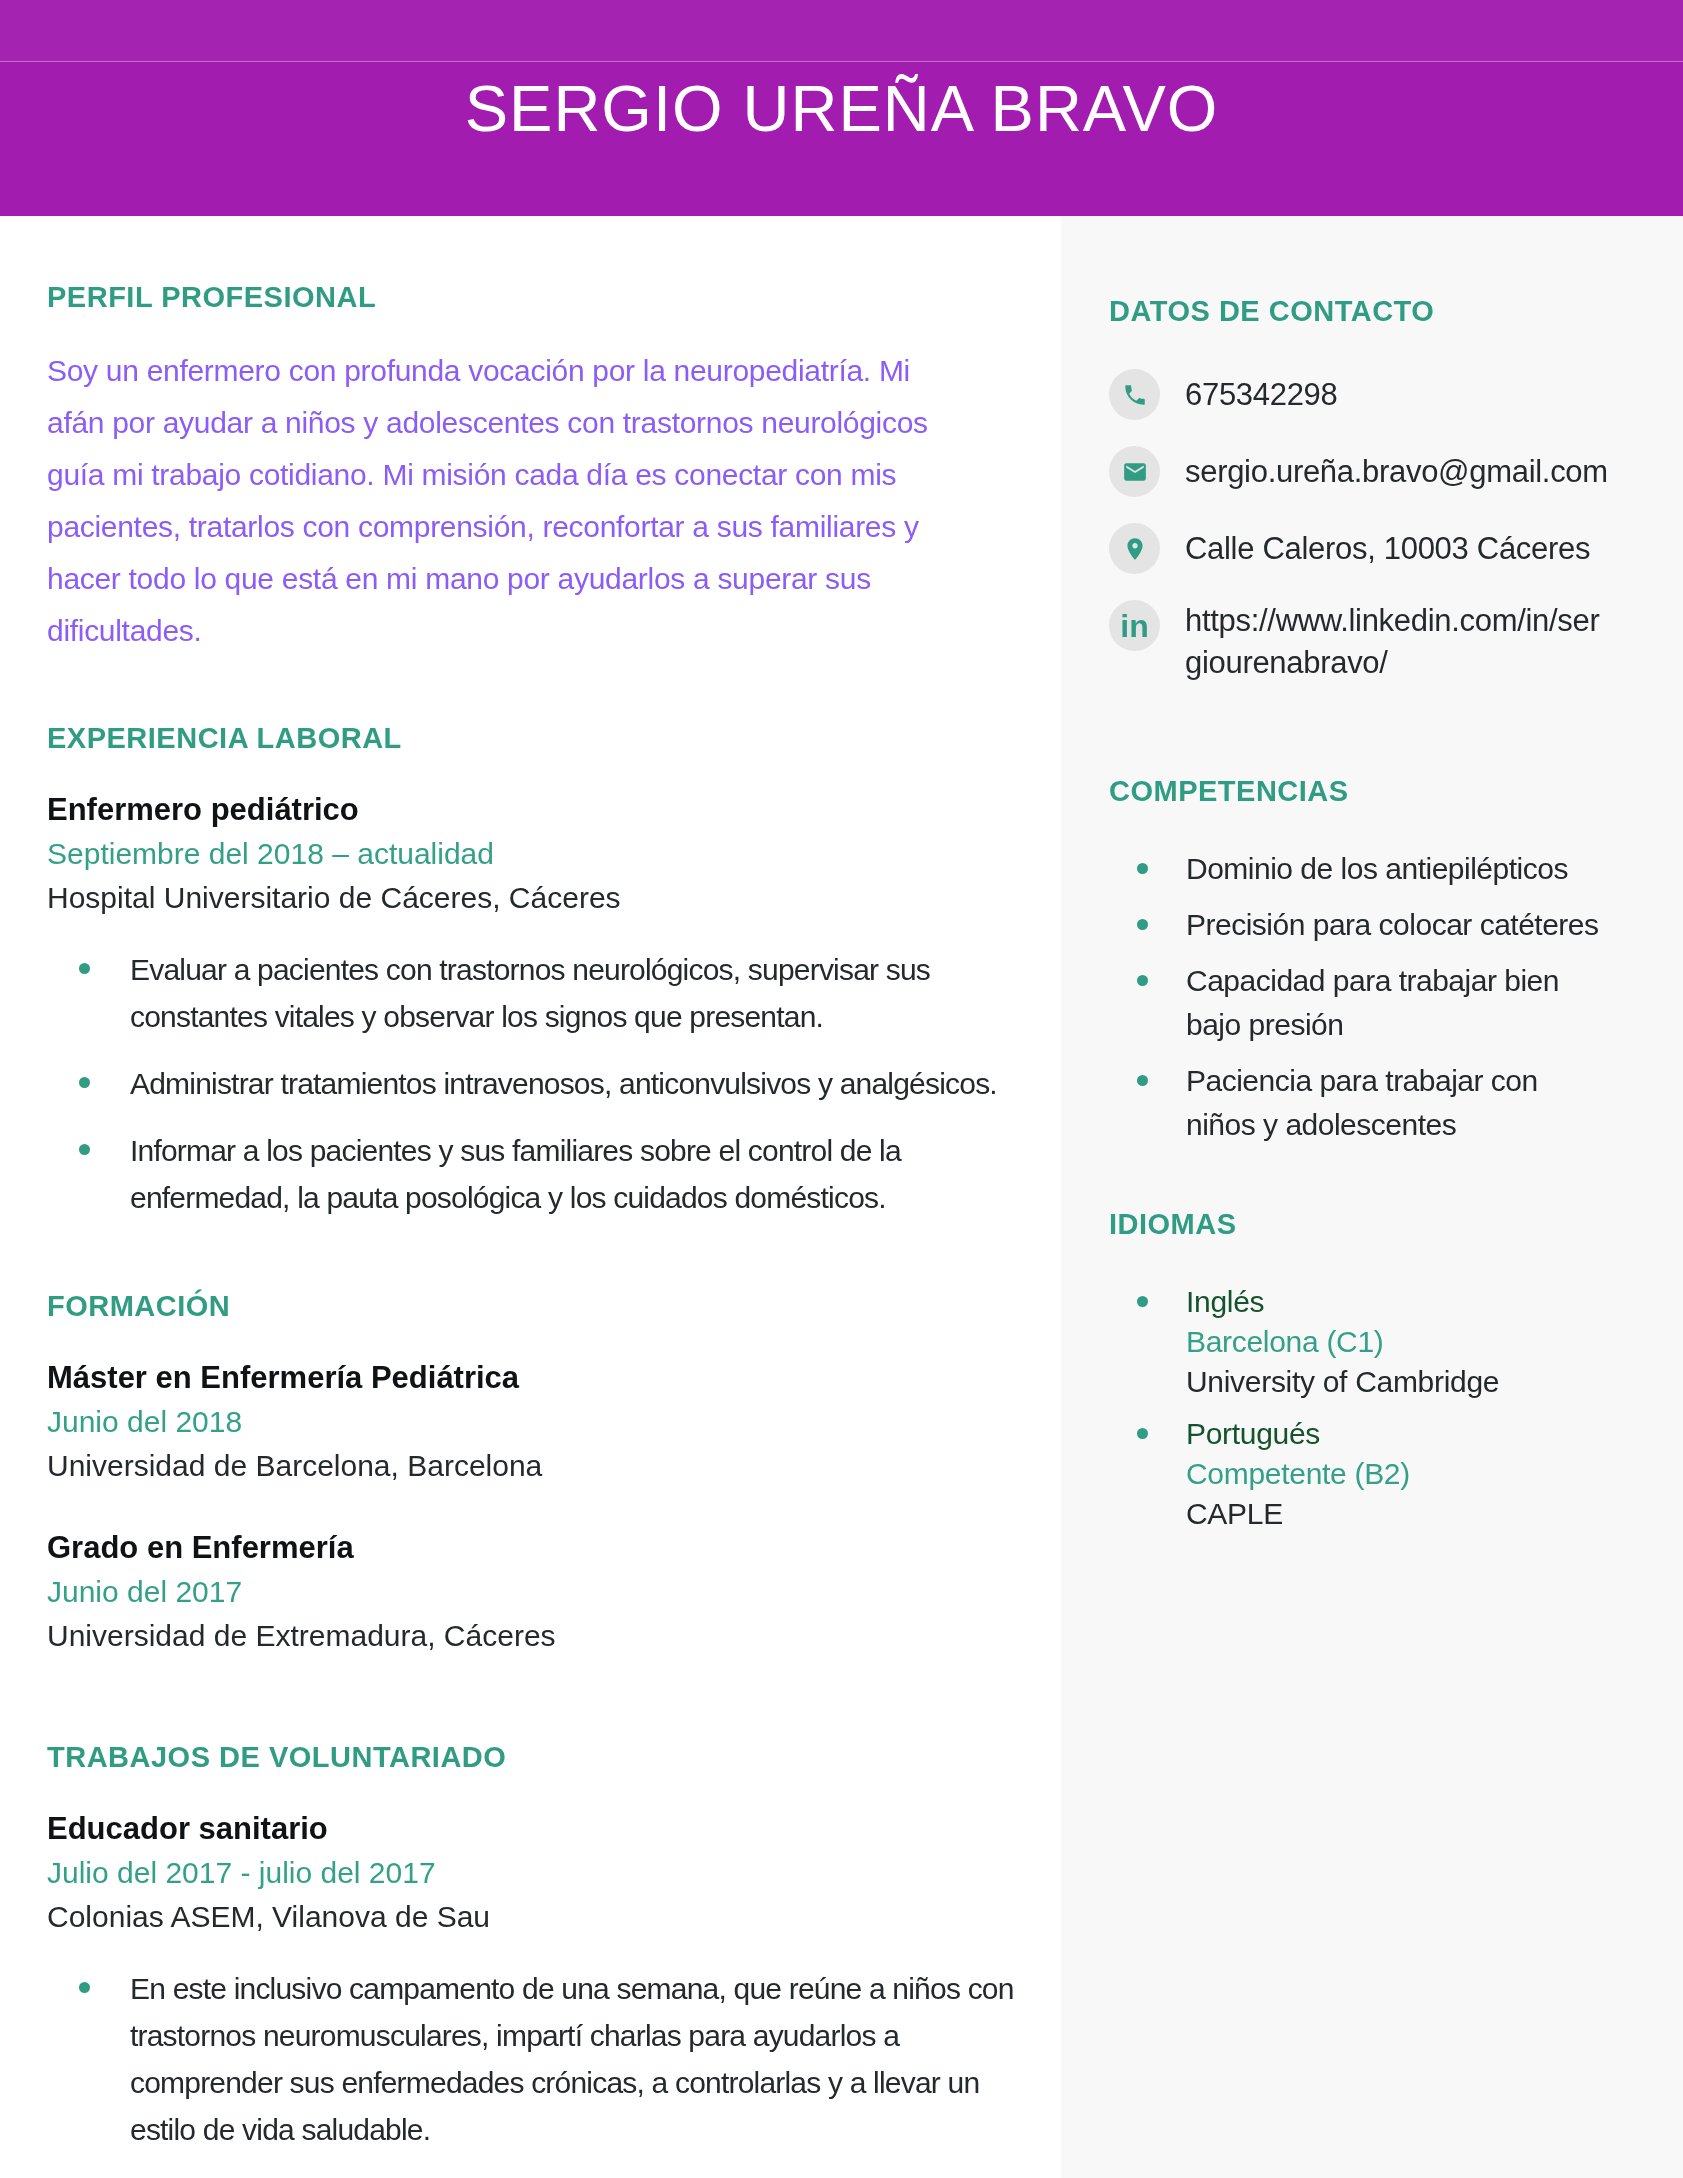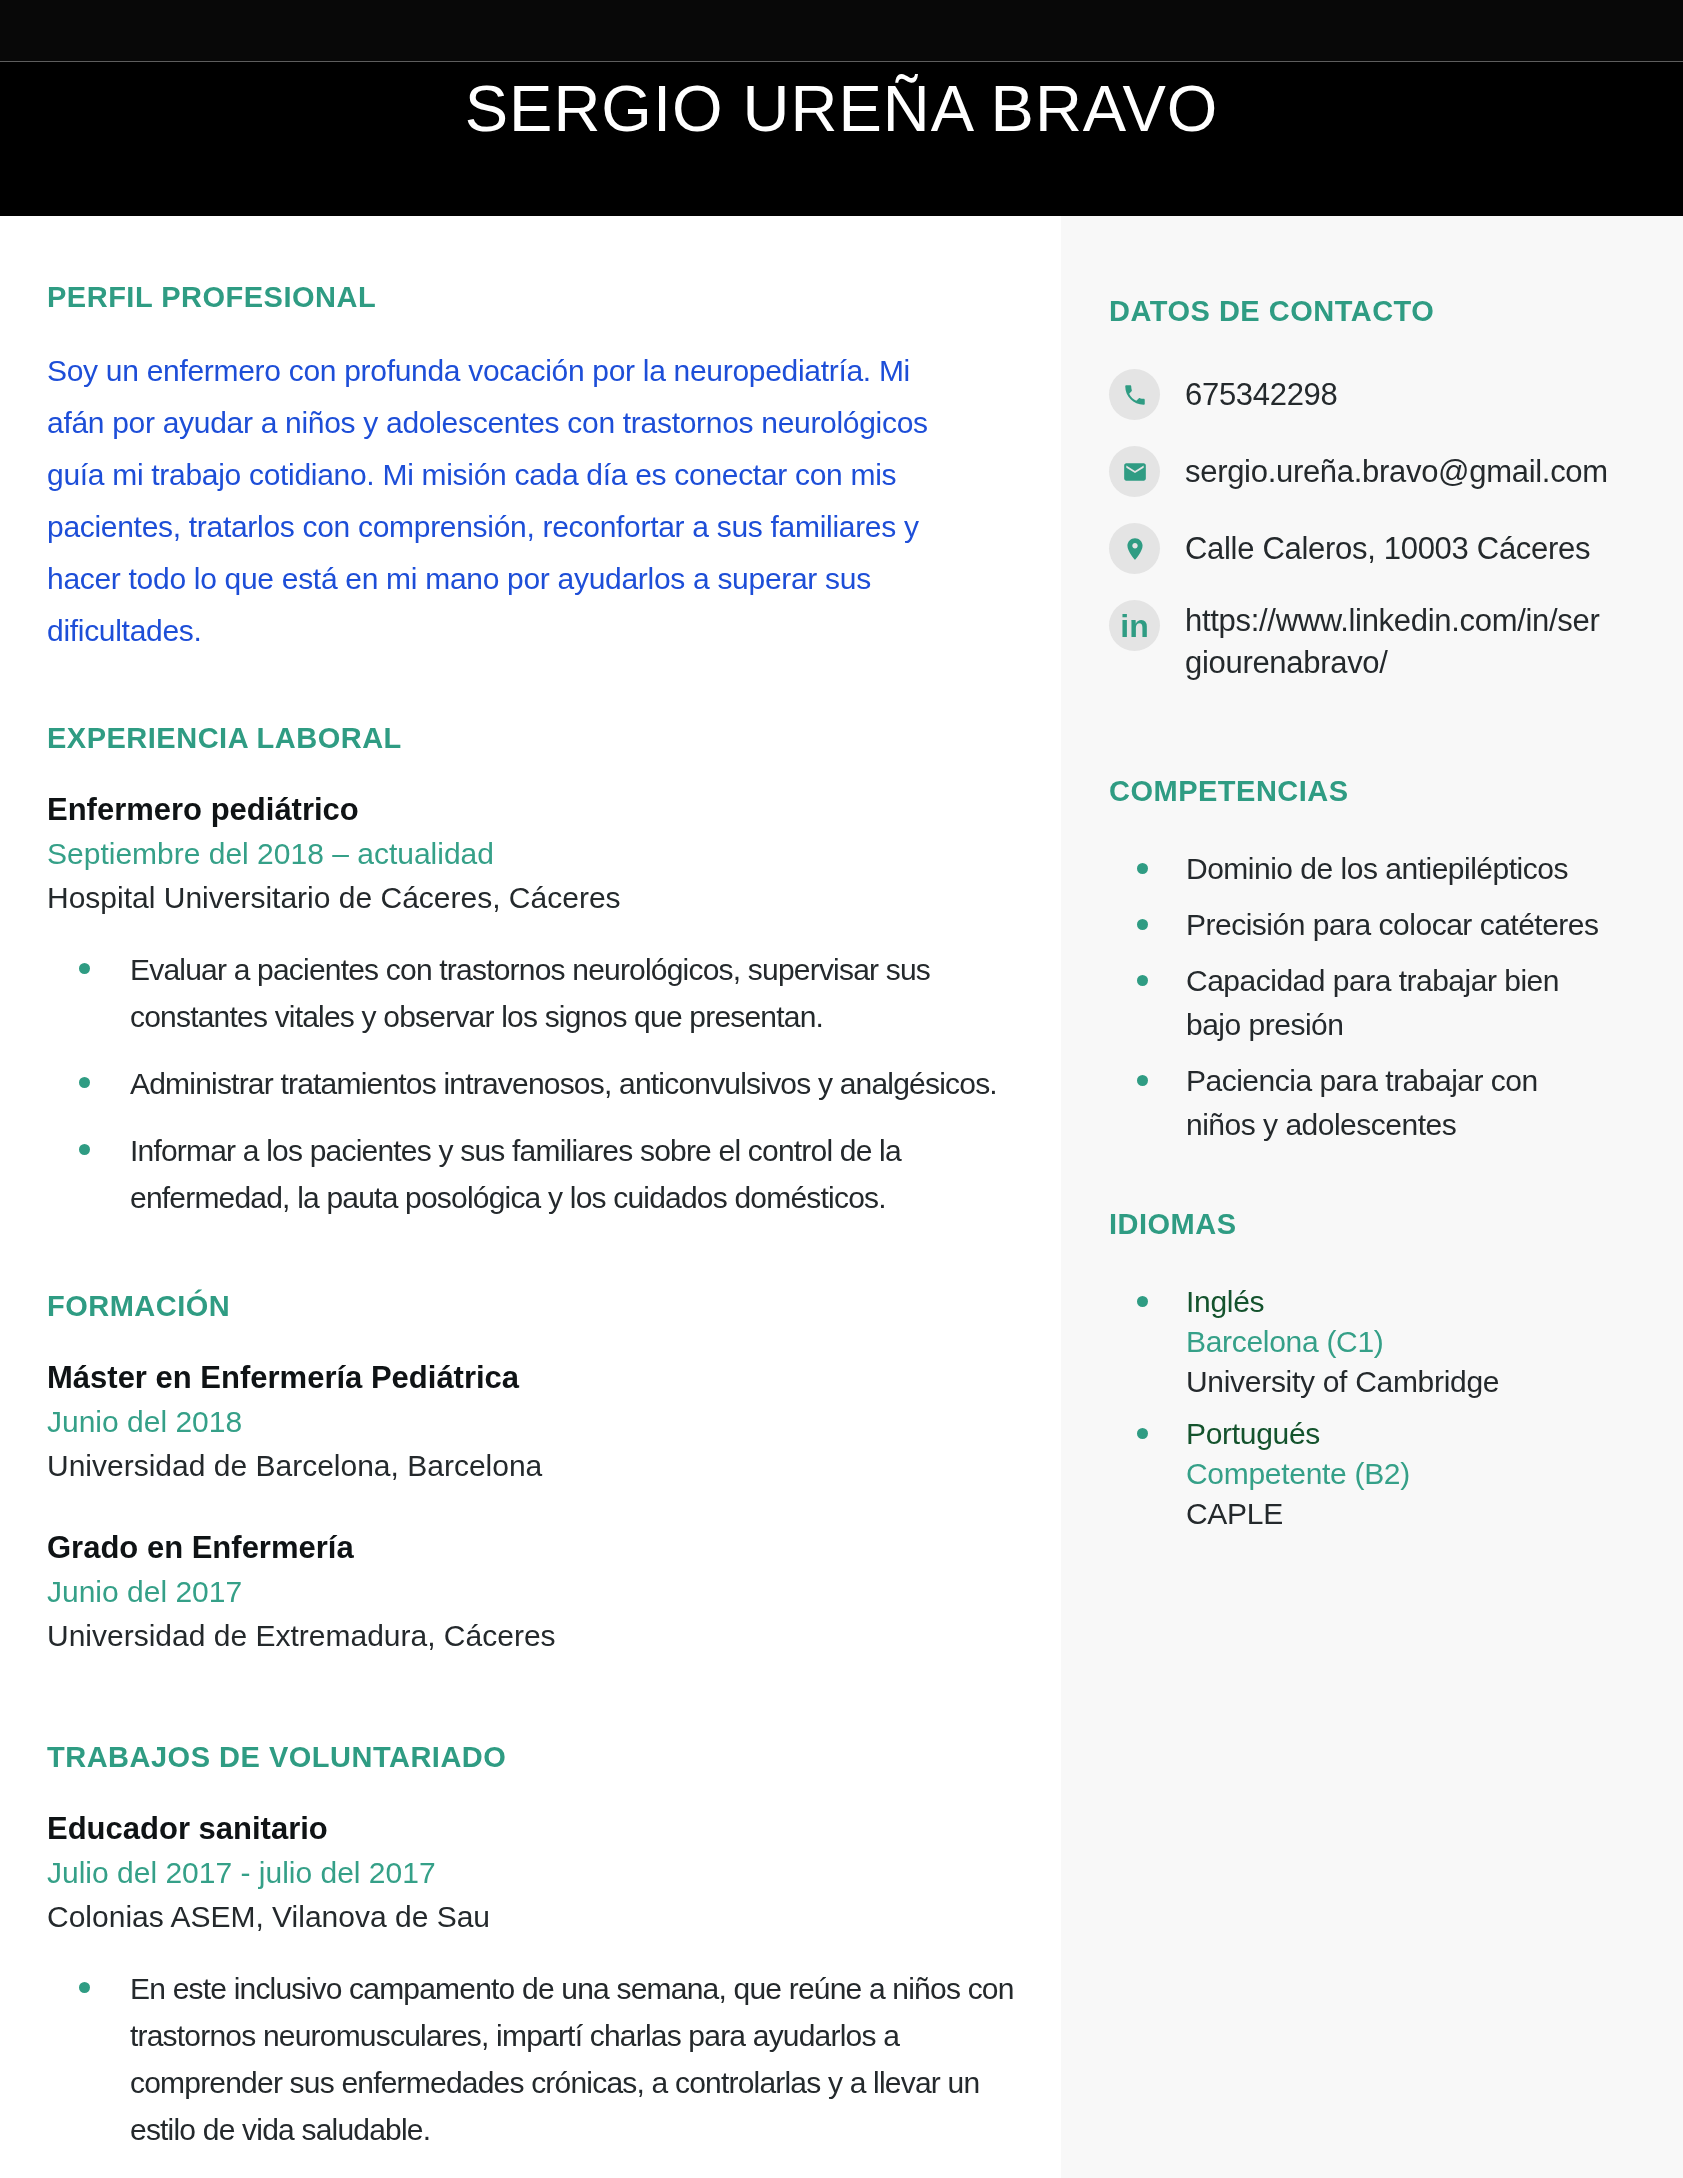--- a/index.html
+++ b/index.html
@@ -3,40 +3,40 @@
 <meta charset="utf-8">
 <style>
   html,body{margin:0;padding:0}
   body{
     width:1683px;height:2178px;position:relative;overflow:hidden;
     background:#ffffff;
     font-family:"Liberation Sans", sans-serif;
     -webkit-font-smoothing:antialiased;
   }
   
-  .band{position:absolute;top:0;left:0;width:1683px;height:216px;background:#000000}
+  .band{position:absolute;top:0;left:0;width:1683px;height:216px;background:#a21caf}
   .band-top{position:absolute;top:0;left:0;right:0;height:61px;
     background:rgba(255,255,255,.03);border-bottom:1px solid rgba(255,255,255,.35)}
   .band h1{position:absolute;inset:0;margin:0;display:flex;align-items:center;justify-content:center;
     color:#ffffff;font-size:65px;font-weight:400;letter-spacing:1px}
   
   .sidebar{position:absolute;left:1061px;top:216px;width:622px;height:1962px;background:#f8f8f8;
     box-sizing:border-box;padding:0 73px 0 48px}
   .leftcol{position:absolute;left:47px;top:216px;width:980px}
   
   .sec-h{margin:0;font-size:29px;font-weight:700;color:#2f9c83;letter-spacing:0.5px;line-height:44px}
   .sec-profile{margin-top:59px}
   .sec-exp{margin-top:59px}
   .sec-edu{margin-top:63px}
   .sec-vol{margin-top:77px}
   .s-contact{margin-top:73px}
   .s-skills{margin-top:85px}
   .s-langs{margin-top:55px}
   
-  .profile-text{margin:26px 0 0;width:911px;font-size:30px;line-height:52px;color:#1d4ed8;letter-spacing:-0.3px}
+  .profile-text{margin:26px 0 0;width:911px;font-size:30px;line-height:52px;color:#8b5cf6;letter-spacing:-0.3px}
   .item{margin-top:28px}
   .item + .item{margin-top:38px}
   .item .t{font-size:31px;font-weight:700;color:#0f1315;line-height:44px}
   .item .d{font-size:30px;color:#35a088;line-height:44px}
   .item .p{font-size:30px;color:#24292c;line-height:44px}
   ul.bl{list-style:none;margin:26px 0 0;padding:0}
   .bl li{display:flex;margin-bottom:20px}
   .dot{flex:none;width:11px;height:11px;border-radius:50%;background:#2f9c83;margin:17px 0 0 32px}
   .bt{margin-left:40px;font-size:30px;line-height:47px;color:#24292c;letter-spacing:-0.8px}
   

